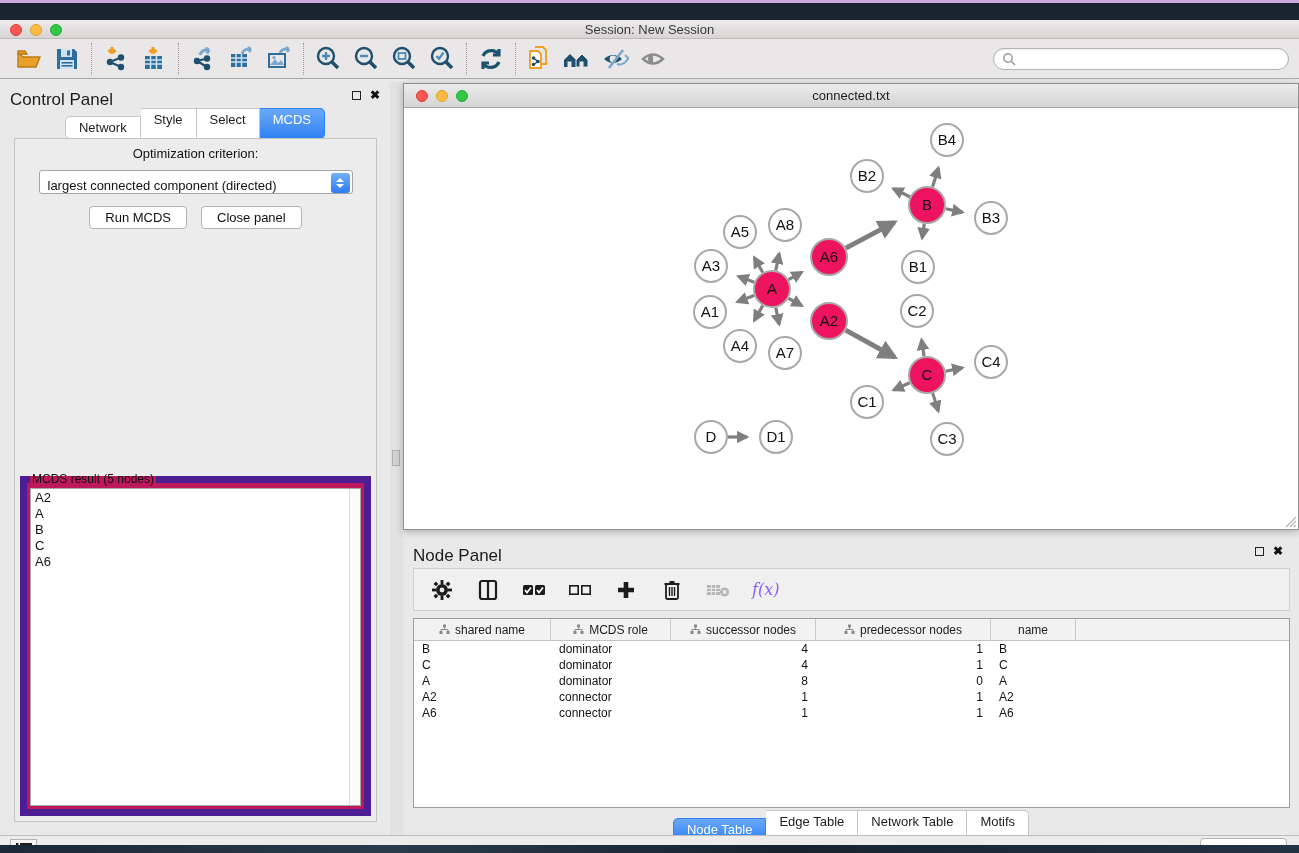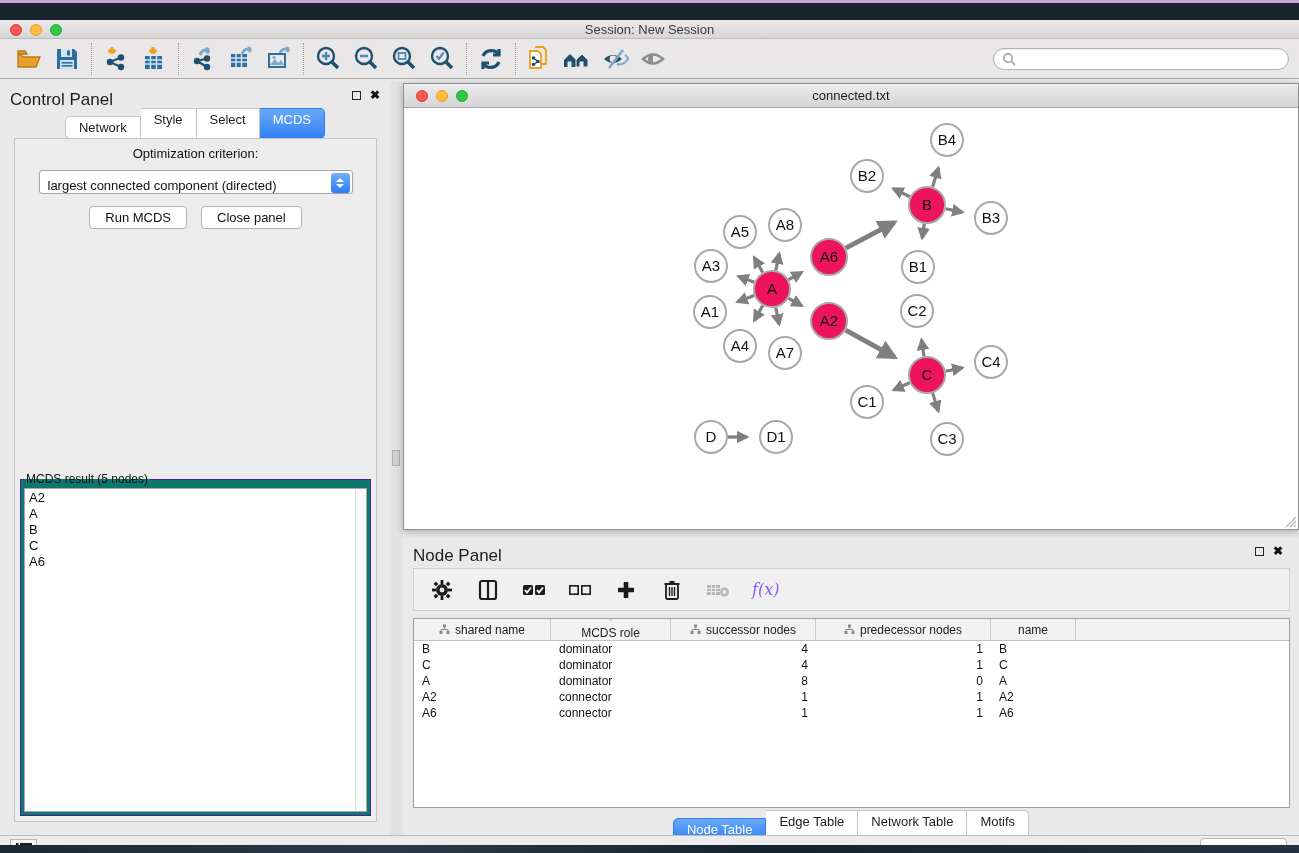--- a/index.html
+++ b/index.html
@@ -56,21 +56,21 @@
   .combo .stepper { width:19px; height:20px; margin-right:2px; border-radius:3px;
     background:linear-gradient(#70b1f8,#2e7bf6); display:flex; flex-direction:column;
     align-items:center; justify-content:center; gap:2px; }
   .chev-up { width:0; height:0; border-left:4px solid transparent; border-right:4px solid transparent; border-bottom:4px solid #fff; }
   .chev-dn { width:0; height:0; border-left:4px solid transparent; border-right:4px solid transparent; border-top:4px solid #fff; }
   .btnrow { display:flex; justify-content:center; gap:14px; margin-top:12px; }
   .pbutton { background:#fff; border:1px solid #b3b3b3; border-radius:4px; font-size:13px;
     padding:3px 15px; color:#111; cursor:default; }
 
   fieldset.result { position:absolute; left:5px; right:5px; top:333px; bottom:5px;
-    border:1px solid #4c1d95; background:#0f766e; padding:0; }
+    border:7px solid #4c1d95; background:#be185d; padding:0; }
   fieldset.result legend { font-size:12px; color:#111; margin-left:3px; padding:0 2px; }
   .result-list { position:absolute; left:3px; right:3px; top:2px; bottom:3px; background:#fff;
     border:1px solid #a8a8a8; font-size:13px; color:#111; padding:1px 0 0 4px; }
   .result-list .item { line-height:16px; }
   .list-scroll { position:absolute; right:0; top:0; bottom:0; width:11px; background:#fafafa; border-left:1px solid #ddd; }
 
   .splitter { position:absolute; left:390px; top:62px; width:13px; height:756px; background:#e2e2e2; }
   .split-nub { position:absolute; left:2px; top:368px; width:8px; height:16px; background:#d2d2d2;
     border:1px solid #b0b0b0; }
 
@@ -510,21 +510,21 @@
         <div class="thead">
           <div class="th" style="width:137px;">
             <svg width="11" height="11" viewBox="0 0 11 11">
               <rect x="4" y="0.5" width="3" height="3" fill="#8a8a8a"></rect>
                 <rect x="0.5" y="7" width="3" height="3" fill="#8a8a8a"></rect>
               <rect x="7.5" y="7" width="3" height="3" fill="#8a8a8a"></rect>
               <path d="M5.5 3.5 V5.5 M2 7 V5.5 H9 V7" stroke="#8a8a8a" stroke-width="1" fill="none"></path>
             </svg>
             <span>shared name</span>
           </div>
-          <div class="th" style="width:120px;flex-direction:column;">
+          <div class="th" style="width:120px;">
             <svg width="11" height="11" viewBox="0 0 11 11">
               <rect x="4" y="0.5" width="3" height="3" fill="#8a8a8a"></rect>
                 <rect x="0.5" y="7" width="3" height="3" fill="#8a8a8a"></rect>
               <rect x="7.5" y="7" width="3" height="3" fill="#8a8a8a"></rect>
               <path d="M5.5 3.5 V5.5 M2 7 V5.5 H9 V7" stroke="#8a8a8a" stroke-width="1" fill="none"></path>
             </svg>
             <span>MCDS role</span>
           </div>
           <div class="th" style="width:145px;">
             <svg width="11" height="11" viewBox="0 0 11 11">

